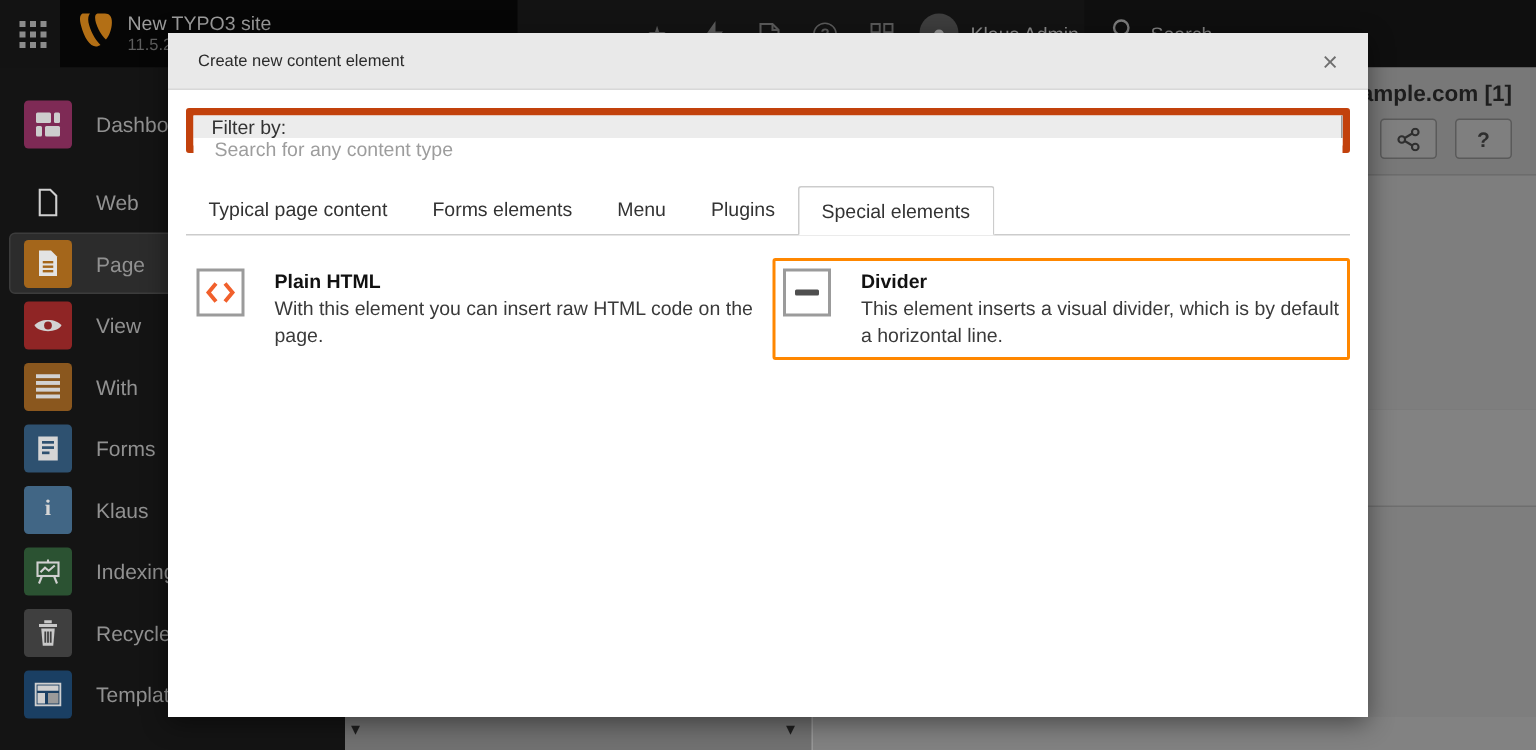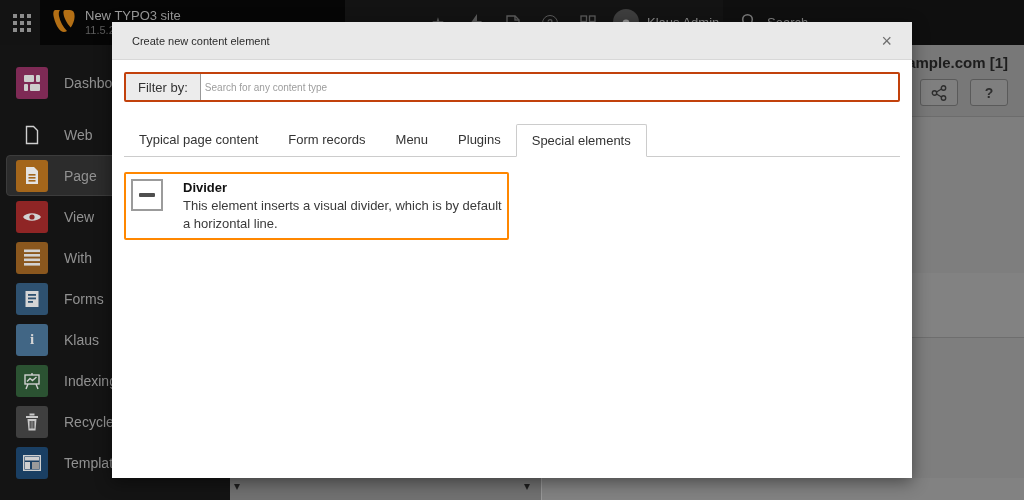--- a/index.html
+++ b/index.html
@@ -43,23 +43,23 @@
   .bb-caret { position:absolute; top:1px; font-size:12px; color:#1f1f1f; cursor:pointer; }
   .bb-divider { position:absolute; left:311px; top:0; bottom:0; width:1px; background:#989898; }
   .bb-right { position:absolute; left:312px; right:0; top:0; bottom:0; background:#828282; }
 
   
   .modal { position:absolute; left:112px; top:22px; width:800px; height:456px; background:#ffffff; z-index:10; box-shadow:0 4px 16px rgba(0,0,0,0.45); display:flex; flex-direction:column; }
   .modal-header { height:38px; background:#e9e9e9; border-bottom:1px solid #d8d8d8; display:flex; align-items:center; padding:0 20px; flex:none; }
   .modal-title { font-size:11px; color:#2b2b2b; }
   .modal-close { margin-left:auto; font-size:18px; color:#6f6f6f; cursor:pointer; line-height:1; }
   .modal-body { padding:12px; flex:1; overflow:hidden; }
-  .filter-group { display:flex; height:30px; border:2px solid #c2410c; border-radius:2px; }
+  .filter-group { display:flex; height:30px; border:5px solid #c2410c; border-radius:2px;flex-direction:column; }
   .filter-addon { background:#ececec; border-right:1px solid #989898; display:flex; align-items:center; padding:0 12px; font-size:13px; color:#333; flex:none; }
-  .filter-input { flex:1; border:none; outline:none; padding:0 4px; font-size:10px; color:#333; font-family:"Liberation Sans", sans-serif; }
+  .filter-input { flex:1; border:none; outline:none; padding:0 14px; font-size:13px; color:#333; font-family:"Liberation Sans", sans-serif; }
   .filter-input::placeholder { color:#9d9d9d; }
   .tabs { margin-top:22px; display:flex; border-bottom:1px solid #cccccc;text-align:center; }
   .tab { padding:8px 15px; font-size:13px; color:#333; cursor:pointer; white-space:nowrap; }
   .tab.active { background:#fff; border:1px solid #ccc; border-bottom:1px solid #fff; margin-bottom:-1px; border-radius:2px 2px 0 0; }
   .el-grid { margin-top:15px; display:grid; grid-template-columns:1fr 1fr; column-gap:6px; row-gap:10px; align-items:start; }
   .el-card { display:flex; align-items:flex-start; padding:5px; border:2px solid transparent; border-radius:2px; cursor:pointer; }
   .el-card.selected { border-color:#ff8700; }
   .el-iconbox { width:32px; height:32px; border:2px solid #9b9b9b; background:#fff; display:flex; align-items:center; justify-content:center; flex:none; }
   .el-icon-plain { width:32px; height:32px; display:flex; align-items:center; justify-content:center; flex:none; }
   .el-text { margin-left:20px; }
@@ -299,26 +299,40 @@
       <span class="modal-title">Create new content element</span>
       <span class="modal-close">×</span>
     </div>
     <div class="modal-body">
       <div class="filter-group">
         <span class="filter-addon">Filter by:</span>
         <input class="filter-input" type="text" placeholder="Search for any content type" style="">
       </div>
       <div class="tabs">
         <div class="tab">Typical page content</div>
-        <div class="tab">Form records</div>
+        <div class="tab">Forms elements</div>
         <div class="tab">Menu</div>
         <div class="tab">Plugins</div>
         <div class="tab active">Special elements</div>
       </div>
       <div class="el-grid">
+        <div class="el-card">
+          <span class="el-iconbox">
+            <svg width="20" height="16" viewBox="0 0 20 16">
+                <g fill="none" stroke="#f1602c" stroke-width="2.6">
+                  <path d="M7 2 L2 8 L7 14"></path>
+                  <path d="M13 2 L18 8 L13 14"></path>
+                </g>
+              </svg>
+          </span>
+          <span class="el-text">
+            <div class="el-title">Plain HTML</div>
+            <div class="el-desc">With this element you can insert raw HTML code on the page.</div>
+          </span>
+        </div>
         <div class="el-card selected">
           <span class="el-iconbox">
               <span class="divider-glyph"></span>
             </span>
           <span class="el-text">
             <div class="el-title">Divider</div>
             <div class="el-desc">This element inserts a visual divider, which is by default a horizontal line.</div>
           </span>
         </div>
       </div>

